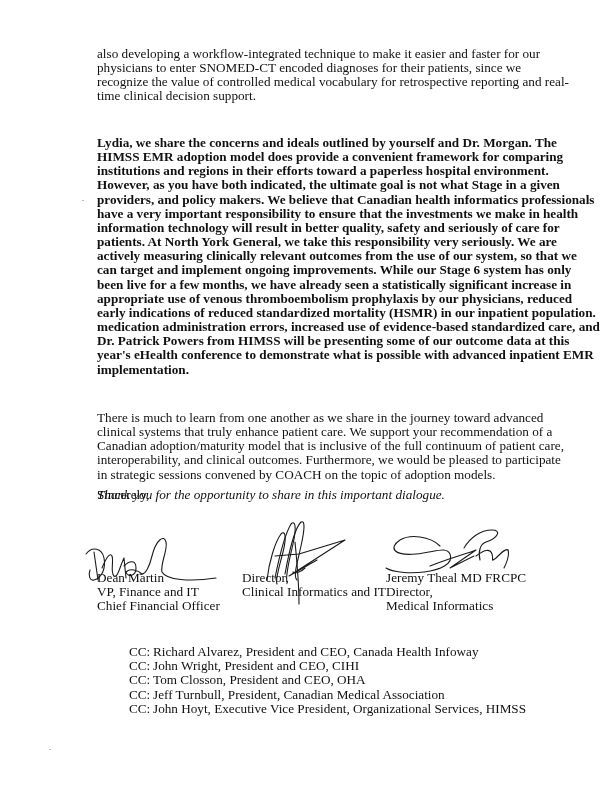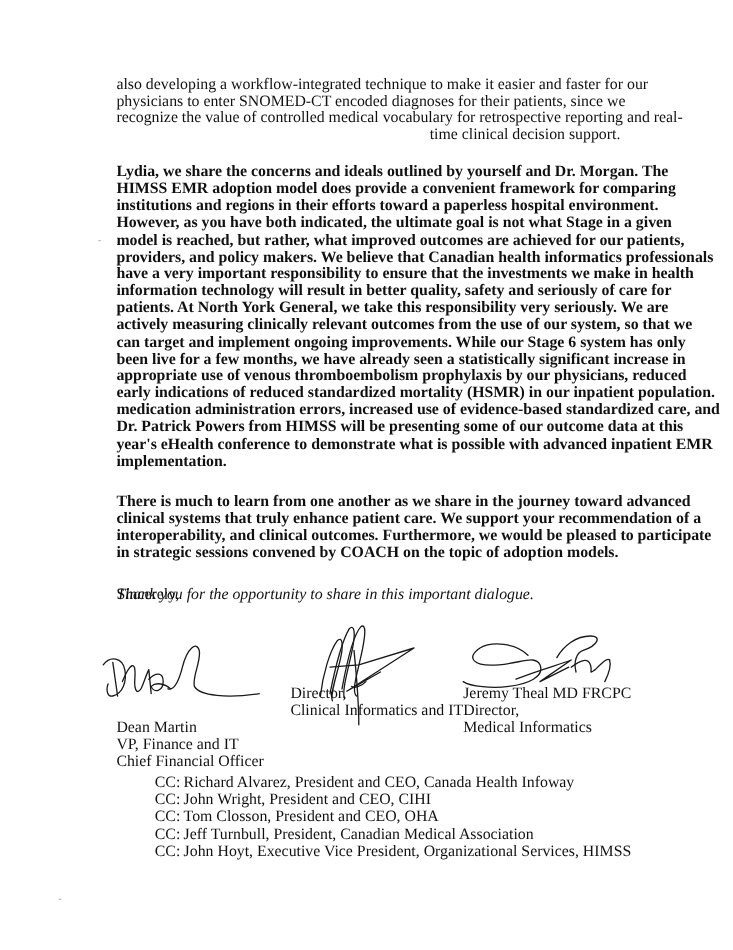--- a/index.html
+++ b/index.html
@@ -5,28 +5,28 @@
     html, body { margin: 0; padding: 0; background: #ffffff; }
     body { width: 611px; height: 792px; position: relative; overflow: hidden; }
     .page {
       position: absolute; left: 0; top: 0; width: 611px; height: 792px;
       background: #ffffff; color: #111111;
       font-family: "Liberation Serif", "DejaVu Serif", serif;
       font-size: 13.2px; line-height: 14.15px;
     }
     .para { position: absolute; left: 97px; width: 420px; margin: 0; white-space: nowrap; }
     .para .ln { display: block; }
-    #p1 { top: 63px; text-align: right; }
+    #p1 { top: 47px; }
     #p2 { top: 136px; font-weight: bold; }
-    #p3 { top: 411px; font-weight: bold; }
+    #p3 { top: 411px; }
     #p4 { top: 488px; font-style: italic; }
     #sincerely { position: absolute; left: 97px; top: 488px; }
     .sig-block { position: absolute; top: 571px; white-space: nowrap; }
     .sig-block .ln { display: block; line-height: 14.2px; }
-    #sig1 { left: 97px; margin-top: 28px; }
+    #sig1 { left: 97px; }
     #sig2 { left: 242px; }
     #sig3 { left: 386px; }
     .signature { position: absolute; pointer-events: none; }
     .signature path { fill: none; stroke: #1a1a1a; stroke-width: 1.1; stroke-linecap: round; stroke-linejoin: round; }
     #cc-list { position: absolute; left: 97px; top: 645px; white-space: nowrap; margin-left: 32px; }
     #cc-list .cc-row { display: block; line-height: 14.2px; }
     #cc-list .cc-label { display: inline-block; width: 24px; }
     .speck { position: absolute; width: 2px; height: 1px; background: #bbbbbb; }
   </style>
 </head>
@@ -39,39 +39,39 @@
     <span class="ln">physicians to enter SNOMED-CT encoded diagnoses for their patients, since we</span>
     <span class="ln">recognize the value of controlled medical vocabulary for retrospective reporting and real-</span>
     <span class="ln">time clinical decision support.</span>
   </p>
 
   <p class="para" id="p2">
     <span class="ln">Lydia, we share the concerns and ideals outlined by yourself and Dr. Morgan.  The</span>
     <span class="ln">HIMSS EMR adoption model does provide a convenient framework for comparing</span>
     <span class="ln">institutions and regions in their efforts toward a paperless hospital environment.</span>
     <span class="ln">However, as you have both indicated, the ultimate goal is not what Stage in a given</span>
-    <span class="ln">model is reached, but rather, what improved outcomes are achieved for our patients,</span>
     <span class="ln">providers, and policy makers.  We believe that Canadian health informatics professionals</span>
     <span class="ln">have a very important responsibility to ensure that the investments we make in health</span>
     <span class="ln">information technology will result in better quality, safety and seriously of care for</span>
     <span class="ln">patients.  At North York General, we take this responsibility very seriously.  We are</span>
     <span class="ln">actively measuring clinically relevant outcomes from the use of our system, so that we</span>
     <span class="ln">can target and implement ongoing improvements.  While our Stage 6 system has only</span>
     <span class="ln">been live for a few months, we have already seen a statistically significant increase in</span>
     <span class="ln">appropriate use of venous thromboembolism prophylaxis by our physicians, reduced</span>
     <span class="ln">early indications of reduced standardized mortality (HSMR) in our inpatient population.</span>
     <span class="ln">medication administration errors, increased use of evidence-based standardized care, and</span>
     <span class="ln">Dr. Patrick Powers from HIMSS will be presenting some of our outcome data at this</span>
     <span class="ln">year's eHealth conference to demonstrate what is possible with advanced inpatient EMR</span>
     <span class="ln">implementation.</span>
   </p>
 
   <p class="para" id="p3">
     <span class="ln">There is much to learn from one another as we share in the journey toward advanced</span>
     <span class="ln">clinical systems that truly enhance patient care.  We support your recommendation of a</span>
+    <span class="ln">Canadian adoption/maturity model that is inclusive of the full continuum of patient care,</span>
     <span class="ln">interoperability, and clinical outcomes.  Furthermore, we would be pleased to participate</span>
     <span class="ln">in strategic sessions convened by COACH on the topic of adoption models.</span>
   </p>
 
   <p class="para" id="p4">
     <span class="ln">Thank you for the opportunity to share in this important dialogue.</span>
   </p>
 
   <div id="sincerely">Sincerely,</div>
 

